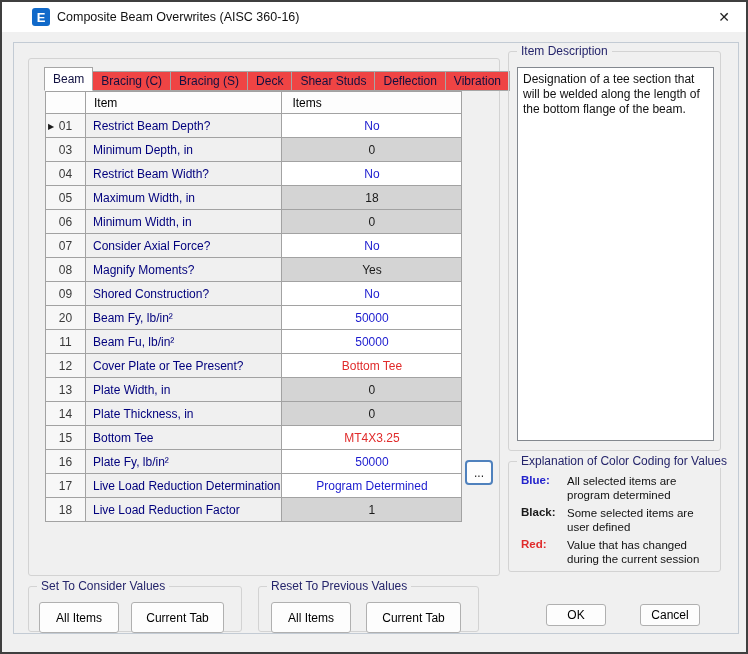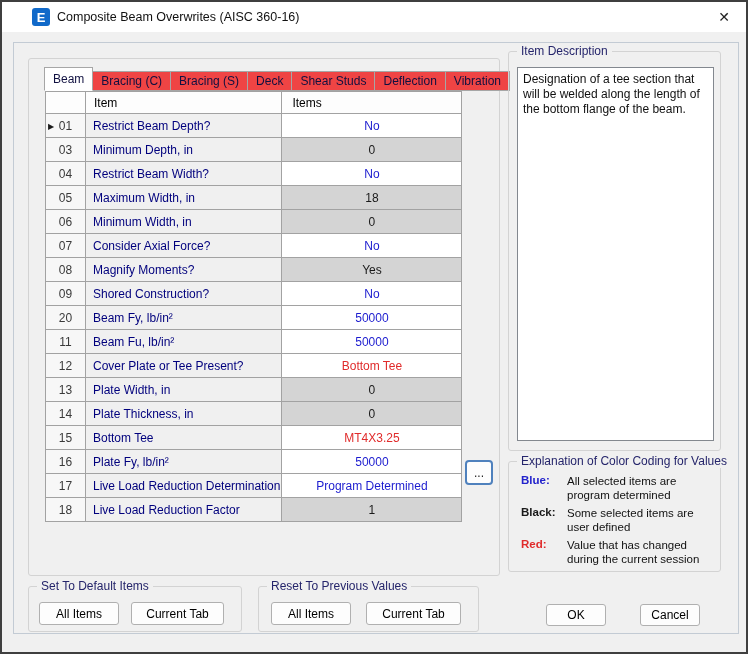--- a/index.html
+++ b/index.html
@@ -48,21 +48,21 @@
   .cc-list{position:absolute;left:12px;top:12px;right:4px;}
   .cc-entry{display:flex;margin-bottom:3px;}
   .cc-label{flex:0 0 46px;font-size:11.5px;font-weight:bold;}
   .cc-text{flex:1;font-size:11.5px;color:#111;line-height:1.25;}
   .c-blue{color:#2222cc;}
   .c-black{color:#1a1a1a;}
   .c-red{color:#e02b2b;}
   
   .set-group{left:14px;top:543px;width:214px;height:46px;}
   .reset-group{left:244px;top:543px;width:221px;height:46px;}
-  .btn{position:absolute;box-sizing:border-box;height:23px;background:#fdfdfd;border:1px solid #b0b0b0;border-radius:3px;font-size:12px;color:#000;display:flex;align-items:center;justify-content:center;cursor:pointer;}
+  .btn{position:absolute;box-sizing:border-box;height:31px;background:#fdfdfd;border:1px solid #b0b0b0;border-radius:3px;font-size:12px;color:#000;display:flex;align-items:center;justify-content:center;cursor:pointer;}
   .set-group .b1{left:10px;top:15px;width:80px;}
   .set-group .b2{left:102px;top:15px;width:93px;}
   .reset-group .b1{left:12px;top:15px;width:80px;}
   .reset-group .b2{left:107px;top:15px;width:95px;}
   .ok-btn{left:532px;top:561px;width:60px;height:22px;}
   .cancel-btn{left:626px;top:561px;width:60px;height:22px;}
 </style>
 </head>
 <body>
 
@@ -203,21 +203,21 @@
           <div class="cc-text">Some selected items are user defined</div>
         </div>
         <div class="cc-entry">
           <div class="cc-label c-red">Red:</div>
           <div class="cc-text">Value that has changed during the current session</div>
         </div>
       </div>
     </div>
 
     <div class="groupbox set-group">
-      <div class="gb-label">Set To Default Items</div>
+      <div class="gb-label">Set To Consider Values</div>
       <div class="btn b1">All Items</div>
       <div class="btn b2">Current Tab</div>
     </div>
 
     <div class="groupbox reset-group">
       <div class="gb-label">Reset To Previous Values</div>
       <div class="btn b1">All Items</div>
       <div class="btn b2">Current Tab</div>
     </div>
 

